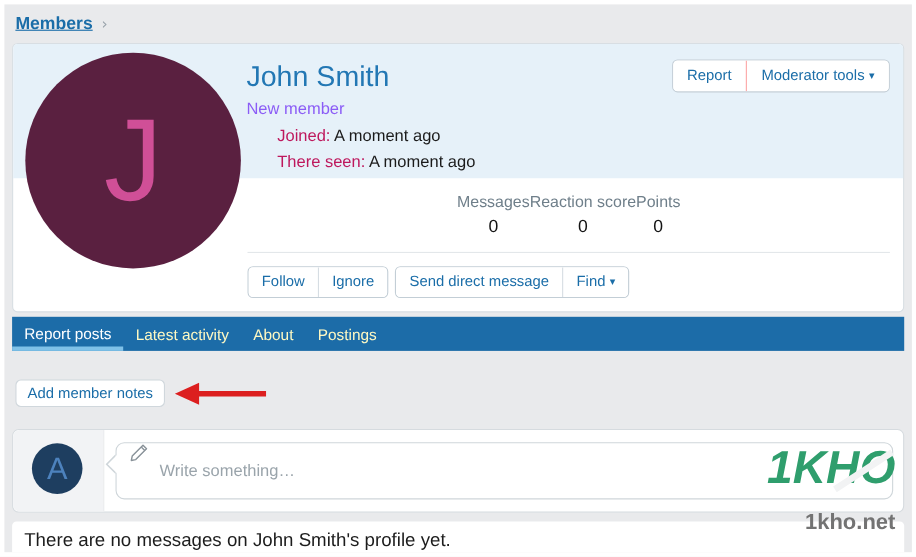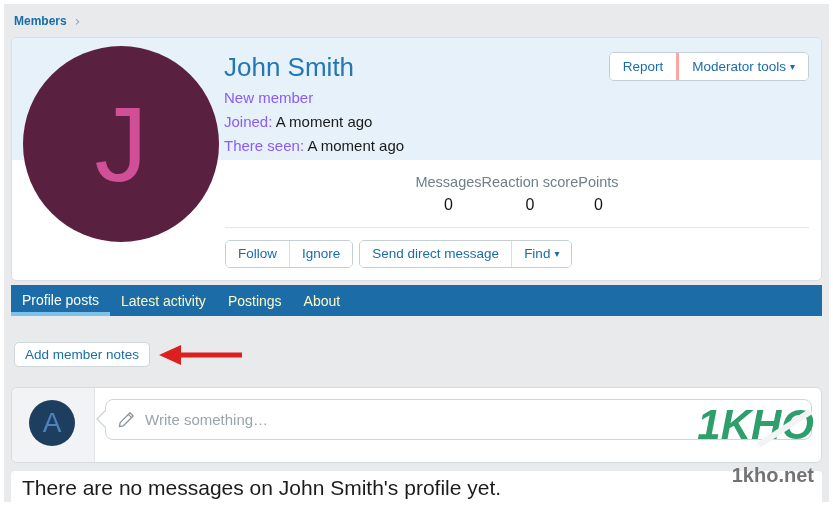--- a/index.html
+++ b/index.html
@@ -11,21 +11,21 @@
   }
   .page {
     position: absolute; left: 4px; top: 4px;
     width: 825px; height: 498px;
     background: #e9eaec;
     overflow: hidden;
   }
 
   
   .breadcrumb { display: flex; align-items: center; gap: 8px; padding: 9px 0 8px 10px; }
-  .breadcrumb-link { color: #1a6da8; font-weight: bold; font-size: 12px; cursor: pointer; }
+  .breadcrumb-link { color: #1a6da8; font-weight: bold; font-size: 16px; cursor: pointer; text-decoration: underline; }
   .breadcrumb-sep { color: #9aa4ac; font-size: 14px; font-family: "DejaVu Sans", sans-serif; }
 
   
   .profile-card {
     position: relative; margin: 0 7px;
     background: #ffffff; border: 1px solid #d8dee3; border-radius: 5px;
   }
   .profile-header {
     position: relative; height: 122px;
     background: #e6f1f9; border-radius: 4px 4px 0 0;
@@ -34,33 +34,33 @@
     position: absolute; left: 11px; top: 8px; z-index: 2;
     width: 196px; height: 196px; border-radius: 50%;
     background: #5a2040; color: #d04f97;
     font-size: 106px; line-height: 196px; text-align: center;
     cursor: pointer;
   }
   .profile-info { padding: 14px 0 0 212px; }
   .profile-name { font-size: 26px; font-weight: 400; color: #2277b4; line-height: 30px; }
   .profile-role { font-size: 15px; color: #8b5cf6; line-height: 19px; margin-top: 6px; }
   .profile-meta { font-size: 15px; line-height: 19px; margin-top: 5px; }
-  .meta-label { color: #8b5cf6; }
+  .meta-label { color: #be185d; margin-left: 28px; }
   .meta-value { color: #1b1b1b; }
 
   .header-actions {
     position: absolute; top: 14px; right: 12px;
     display: inline-flex; background: #fff;
     border: 1px solid #c3ced6; border-radius: 5px; overflow: hidden;
   }
   .hbtn {
     padding: 0 13px; line-height: 27px; font-size: 13.5px;
     color: #1a6da8; background: #fff; cursor: pointer; white-space: nowrap;
   }
-  .hbtn + .hbtn { border-left: 3px solid #fca5a5; }
+  .hbtn + .hbtn { border-left: 1px solid #fca5a5; }
   .caret { font-family: "DejaVu Sans", sans-serif; font-size: 10px; margin-left: 4px; vertical-align: 1px; }
 
   .profile-body { padding: 14px 12px 12px 213px; }
   .stats-row { display: flex; justify-content: center; }
   .stat { text-align: center; }
   .stat-label { font-size: 14.5px; color: #6f7f8a; line-height: 17px; }
   .stat-value { font-size: 16px; color: #141414; margin-top: 5px; }
   .body-divider { border: none; border-top: 1px solid #e3e7ea; margin: 13px 0 12px; }
 
   .action-row { display: flex; gap: 6px; }
@@ -100,23 +100,23 @@
     background: #f2f3f5; border-right: 1px solid #e2e5e7; border-radius: 6px 0 0 6px;
   }
   .composer-avatar {
     position: absolute; left: 17px; top: 12px;
     width: 46px; height: 46px; border-radius: 50%;
     background: #1e3e60; color: #4d82bd;
     font-size: 28px; line-height: 46px; text-align: center;
   }
   .composer-main { flex: 1; padding: 11px 9px 0 10px; }
   .composer-input-wrap {
-    position: relative; height: 41px; background: #fff;
+    position: relative; height: 52px; background: #fff;
     border: 1px solid #cfd6da; border-radius: 8px;
-    display: flex; align-items: center; padding: 0 12px;
+    display: flex; padding: 0 12px;
   }
   .composer-input-wrap::before {
     content: ""; position: absolute; left: -19px; top: 10px;
     border: 9px solid transparent; border-right-color: #cfd6da;
   }
   .composer-input-wrap::after {
     content: ""; position: absolute; left: -17px; top: 10px;
     border: 9px solid transparent; border-right-color: #ffffff;
   }
   .pencil-icon { flex: none; }
@@ -124,21 +124,21 @@
     flex: 1; border: none; outline: none; background: transparent;
     font-size: 15px; color: #333; margin-left: 10px;
     font-family: "Liberation Sans", "DejaVu Sans", sans-serif;
   }
   .composer-input::placeholder { color: #9aa4ab; opacity: 1; }
 
   
   .empty-strip {
     margin: 8px 7px 0; height: 33px; background: #fff; border-radius: 4px;
     display: flex; align-items: center; padding-left: 11px;
-    font-size: 21px; color: #1c1c1c;
+    font-size: 17px; color: #1c1c1c;
   }
 
   
   .watermark { position: absolute; right: 15px; top: 399px; text-align: right; z-index: 5; }
   .watermark-brand {
     position: relative; display: inline-block;
     font-size: 42px; font-weight: bold; font-style: italic;
     color: #2f9e6d; line-height: 44px; letter-spacing: 0px; text-align: center;
   }
   .watermark-brand::after {
@@ -201,24 +201,24 @@
         </div>
         <div class="btn-group">
           <span class="gbtn">Send direct message</span>
           <span class="gbtn"><span>Find</span><span class="caret">▾</span></span>
         </div>
       </div>
     </div>
   </div>
 
   <div class="tab-bar">
-    <div class="tab active">Profile posts</div>
+    <div class="tab active">Report posts</div>
     <div class="tab">Latest activity</div>
+    <div class="tab">About</div>
     <div class="tab">Postings</div>
-    <div class="tab">About</div>
   </div>
 
   <div class="notes-row">
     <span class="notes-btn">Add member notes</span>
     <svg class="arrow-icon" width="84" height="24" viewBox="0 0 84 24">
       <path d="M84 9.5 L23 9.5 L23 2 L1 12 L23 22 L23 14.5 L84 14.5 Z" fill="#dc1f1f"></path>
     </svg>
   </div>
 
   <div class="composer-card">

